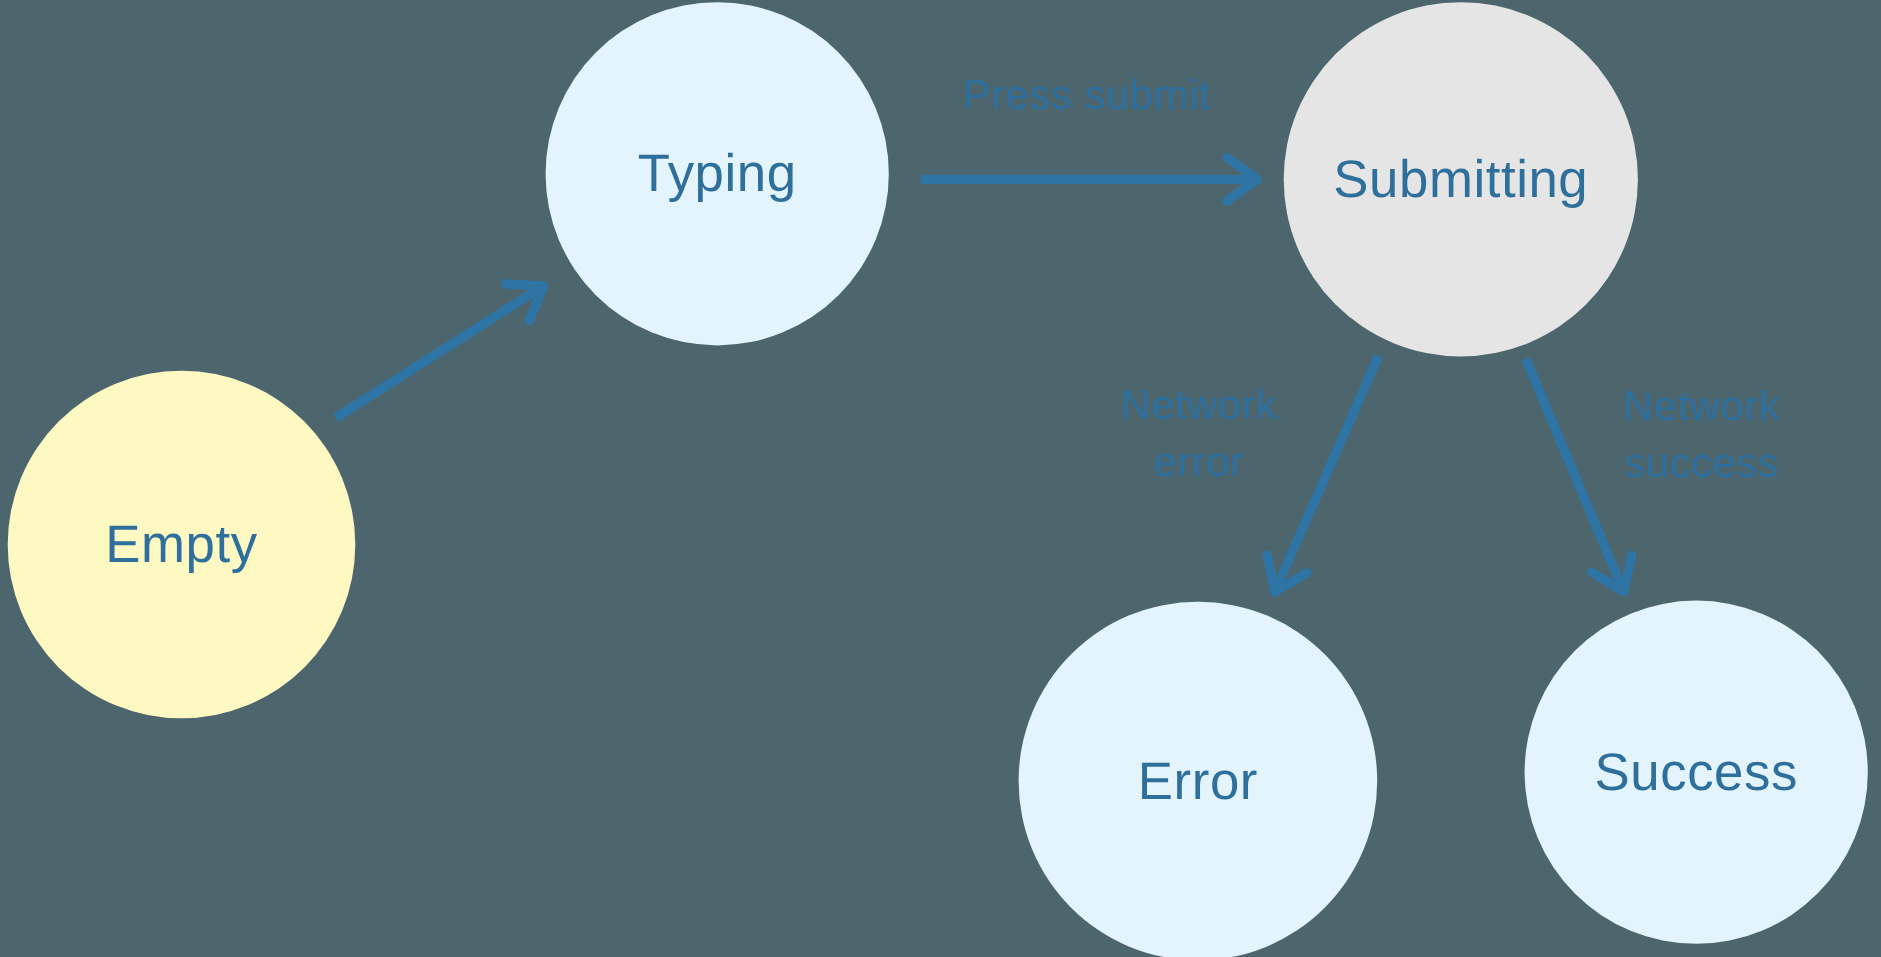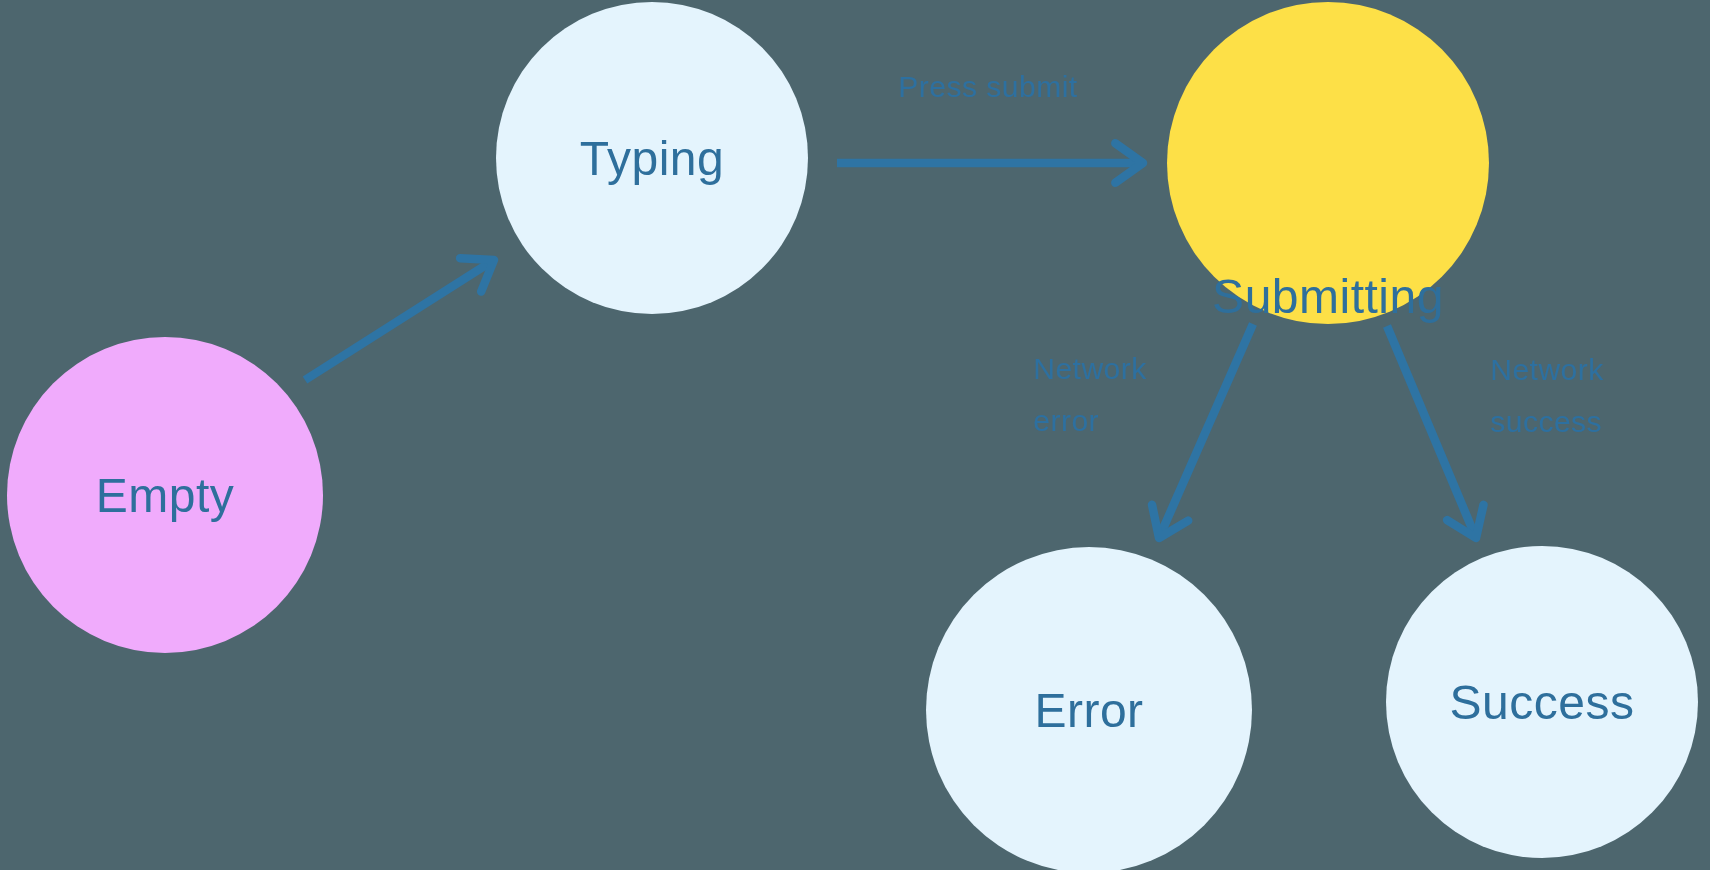--- a/index.html
+++ b/index.html
@@ -28,23 +28,23 @@
     justify-content: center;
   }
   .node-label {
     font-size: 48px;
     font-weight: normal;
     letter-spacing: 0.5px;
   }
   .edge-label {
     position: absolute;
     transform: translate(-50%, -50%);
-    font-size: 30px;
+    font-size: 38px;
     line-height: 52px;
-    text-align: left;
+    text-align: center;
     white-space: nowrap;
     letter-spacing: 0.5px;
   }
 </style>
 </head>
 <body>
 
 <div class="canvas" id="canvas" style="background: rgb(77, 102, 110);">
   <svg class="edges-layer" id="edges" width="1710" height="870" viewBox="0 0 1710 870" xmlns="http://www.w3.org/2000/svg">
       <g>
@@ -69,27 +69,27 @@
       <div>Press submit</div>
     </div>
     <div class="edge-label" style="left: 1090px; top: 395px; color: rgb(45, 112, 160);">
       <div>Network</div>
       <div>error</div>
     </div>
     <div class="edge-label" style="left: 1547px; top: 396px; color: rgb(45, 112, 160);">
       <div>Network</div>
       <div>success</div>
     </div>
-    <div class="node" style="left: 7px; top: 337px; width: 316px; height: 316px; background: #f0abfc;">
+    <div class="node" style="left: 7px; top: 337px; width: 316px; height: 316px; background: #fef9c3;">
       <span class="node-label" style="color: rgb(46, 111, 156);">Empty</span>
     </div>
     <div class="node" style="left: 496px; top: 2px; width: 312px; height: 312px; background: rgb(228, 244, 253);">
       <span class="node-label" style="color: rgb(46, 111, 156);">Typing</span>
     </div>
-    <div class="node" style="left: 1167px; top: 2px; width: 322px; height: 322px; background: #fde047; align-items: flex-end;">
+    <div class="node" style="left: 1167px; top: 2px; width: 322px; height: 322px; background: #e5e5e5;">
       <span class="node-label" style="color: rgb(46, 111, 156);">Submitting</span>
     </div>
     <div class="node" style="left: 926px; top: 547px; width: 326px; height: 326px; background: rgb(228, 244, 253);">
       <span class="node-label" style="color: rgb(46, 111, 156);">Error</span>
     </div>
     <div class="node" style="left: 1386px; top: 546px; width: 312px; height: 312px; background: rgb(228, 244, 253);">
       <span class="node-label" style="color: rgb(46, 111, 156);">Success</span>
     </div>
   </div>
 

